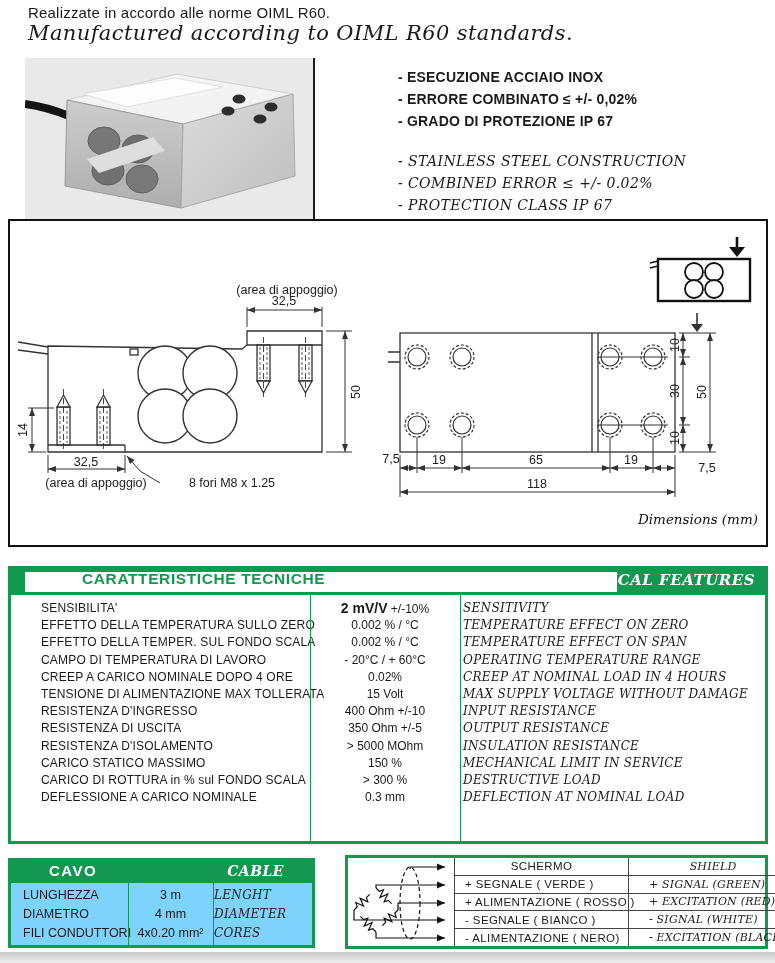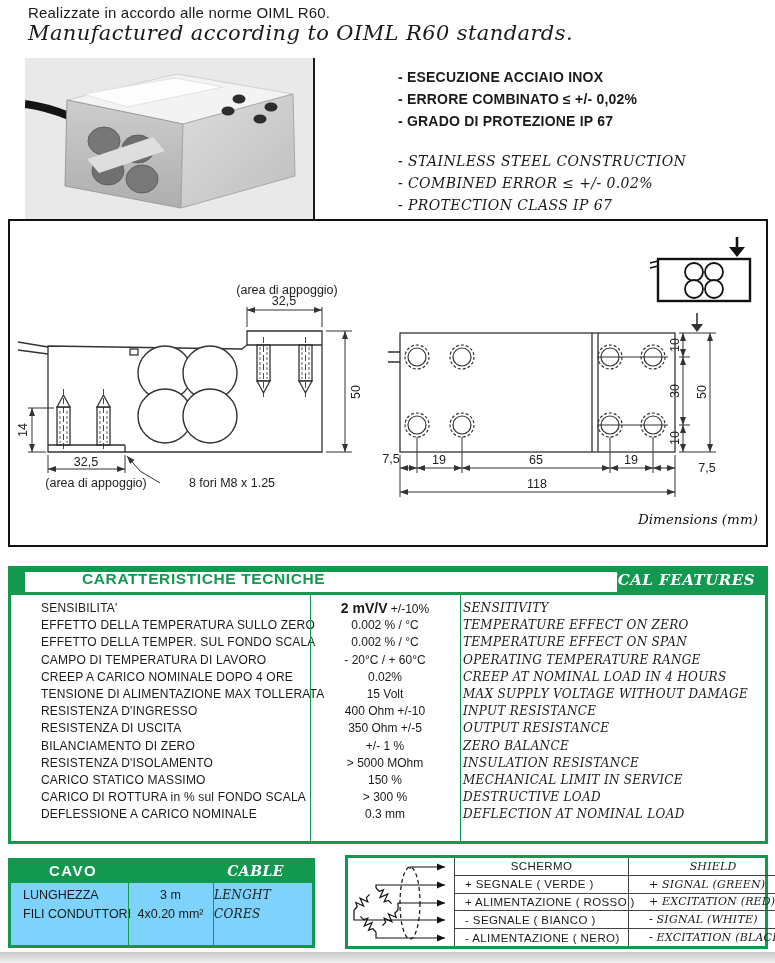--- a/index.html
+++ b/index.html
@@ -306,25 +306,20 @@
         <span class="c1">RESISTENZA D'INGRESSO</span>
         <span class="c2">400 Ohm +/-10</span>
         <span class="c3">INPUT RESISTANCE</span>
       </div>
       <div class="trow">
         <span class="c1">RESISTENZA DI USCITA</span>
         <span class="c2">350 Ohm +/-5</span>
         <span class="c3">OUTPUT RESISTANCE</span>
       </div>
       <div class="trow">
-        <span class="c1">BILANCIAMENTO DI ZERO</span>
-        <span class="c2">+/- 1 %</span>
-        <span class="c3">ZERO BALANCE</span>
-      </div>
-      <div class="trow">
         <span class="c1">RESISTENZA D'ISOLAMENTO</span>
         <span class="c2">&gt; 5000 MOhm</span>
         <span class="c3">INSULATION RESISTANCE</span>
       </div>
       <div class="trow">
         <span class="c1">CARICO STATICO MASSIMO</span>
         <span class="c2">150 %</span>
         <span class="c3">MECHANICAL LIMIT IN SERVICE</span>
       </div>
       <div class="trow">
@@ -345,20 +340,25 @@
     <div class="cit">CAVO</div>
     <div class="cen">CABLE</div>
   </div>
   <div class="cbody">
     <div class="vline" style="left:117px"></div>
     <div class="vline" style="left:202px"></div>
   <div class="crow">
         <span class="c1">LUNGHEZZA</span>
         <span class="c2">3 m</span>
         <span class="c3">LENGHT</span>
+      </div>
+      <div class="crow">
+        <span class="c1">DIAMETRO</span>
+        <span class="c2">4 mm</span>
+        <span class="c3">DIAMETER</span>
       </div>
       <div class="crow">
         <span class="c1">FILI CONDUTTORI</span>
         <span class="c2">4x0.20 mm²</span>
         <span class="c3">CORES</span>
       </div>
     </div>
 </div>
 
 <div class="abs" id="wir">

